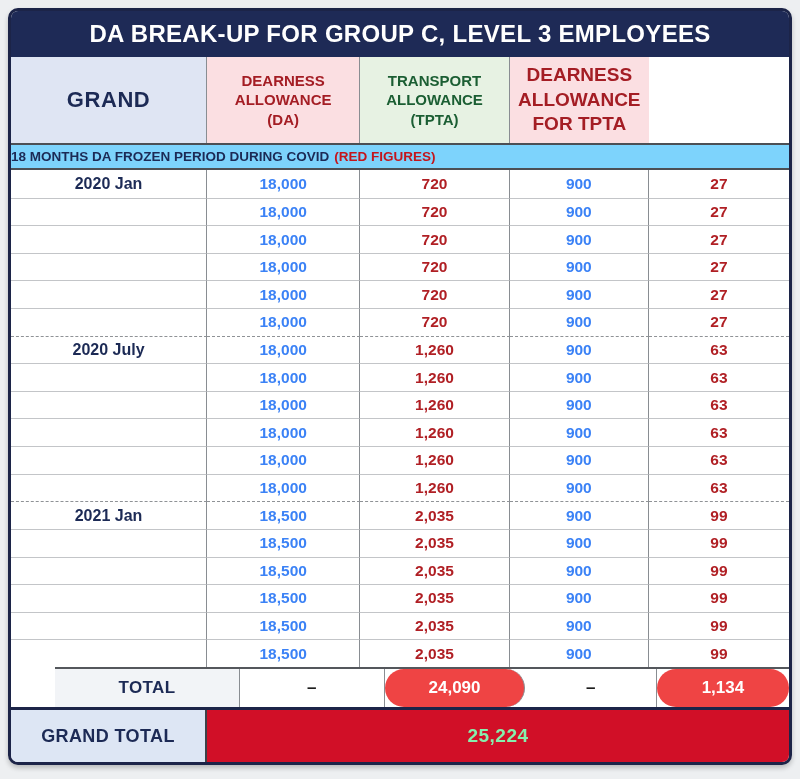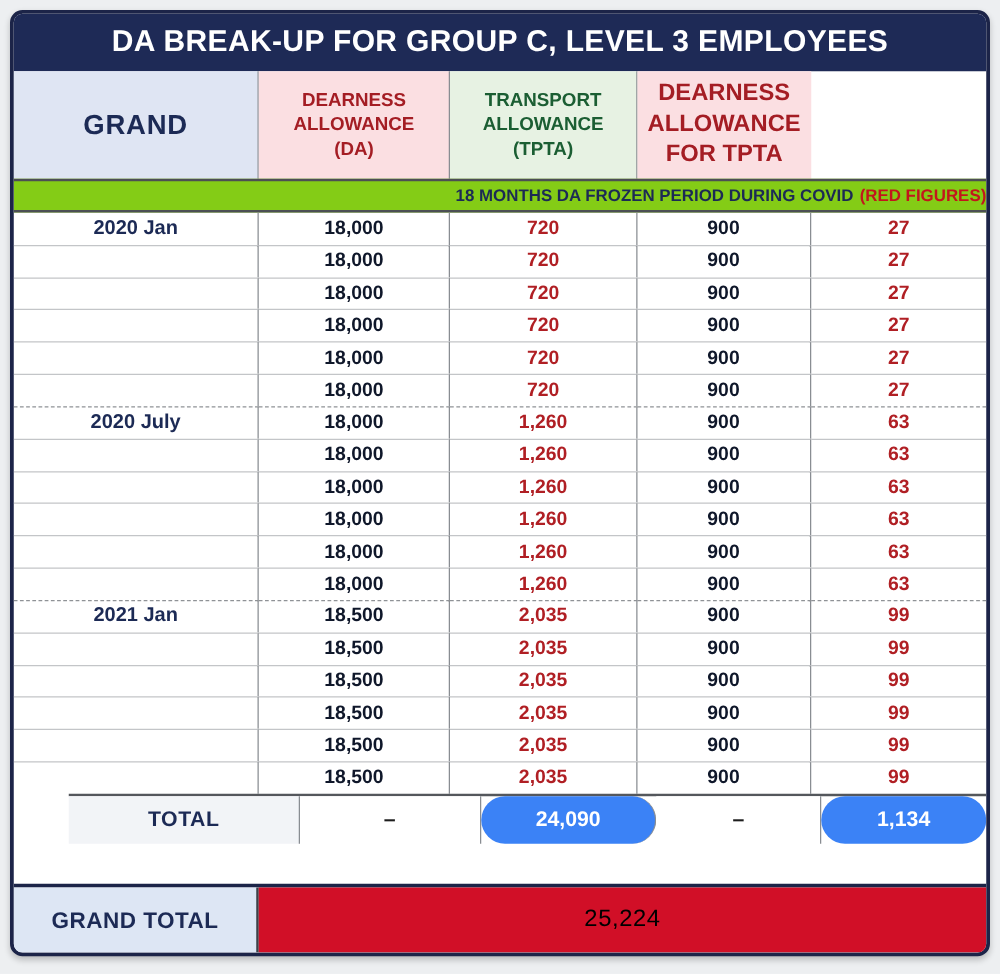--- a/index.html
+++ b/index.html
@@ -26,60 +26,60 @@
     font-weight:700; border-right:1px solid #898d92; padding:2px 12px; line-height:1.3;
   }
   .th:last-child { border-right:none; }
   .th-year   { background:#dfe5f3; color:#1c2a55; font-size:22px; letter-spacing:0.6px; }
   .th-basic  { background:#eaf0e6; color:#1c2a55; font-size:16px; }
   .th-da     { background:#fbdfe2; color:#a41d24; font-size:15px; }
   .th-tpta   { background:#e7f2e3; color:#1b5e33; font-size:15px; }
   .th-datpta { background:#fbdfe2; color:#a41d24; font-size:19px; }
 
   .banner-row {
-    flex:0 0 27px; background:#84cc16;
+    flex:0 0 27px; background:#7dd3fc;
     border-top:2px solid #4c4f54; border-bottom:2px solid #4c4f54;
-    display:flex; align-items:center; justify-content:flex-end; gap:5px;
+    display:flex; align-items:center; justify-content:flex-start; gap:5px;
     font-weight:700; font-size:13.5px;
   }
   .banner-main { color:#1c2a55; }
   .banner-note { color:#c3161c; }
 
   .data-rows { flex:1 1 auto; display:flex; flex-direction:column; }
   .tr { flex:1; }
   .td {
     display:flex; align-items:center; justify-content:center;
     font-weight:700; font-size:15.5px;
     border-right:1px solid #898d92; border-top:1px solid #c3c5c8;
   }
   .td:last-child { border-right:none; }
   .tr:first-child .td { border-top:none; }
   .tr.group-start .td { border-top:1.5px dashed #8f9296; }
   .c-year  { color:#1c2a55; font-size:16px; }
-  .c-green { color:#0f172a; }
+  .c-green { color:#3b82f6; }
   .c-red   { color:#b01f24; }
 
   .total-row { flex:0 0 40px; border-top:2px solid #54575c;margin-left:44px; }
   .total-cell {
     display:flex; align-items:center; justify-content:center;
     font-weight:700; font-size:17px; border-right:1px solid #898d92;
   }
   .total-cell:last-child { border-right:none; }
   .tc-label { background:#f2f4f7; color:#1c2a55; letter-spacing:0.4px; }
   .tc-dash  { background:#ffffff; color:#1d1d1d; }
-  .tc-red   { background:#3b82f6; color:#ffffff;border-radius:19px; }
-
-  .grand-row { flex:0 0 55px; display:grid; grid-template-columns:25.2% 74.8%; border-top:3px solid #1c2448;margin-top:32px; }
+  .tc-red   { background:#ef4444; color:#ffffff;border-radius:19px; }
+
+  .grand-row { flex:0 0 55px; display:grid; grid-template-columns:25.2% 74.8%; border-top:3px solid #1c2448; }
   .g-label {
     background:#dde6f4; color:#1c2a55; display:flex; align-items:center; justify-content:center;
     font-weight:700; font-size:18px; border-right:2px solid #3c4248; letter-spacing:0.4px;
   }
   .g-value {
-    background:#d10f27; color:#000000; display:flex; align-items:center; justify-content:center;
-    font-weight:400; font-size:19px; letter-spacing:0.5px;
+    background:#d10f27; color:#86efac; display:flex; align-items:center; justify-content:center;
+    font-weight:700; font-size:19px; letter-spacing:0.5px;
   }
 </style>
 </head>
 <body>
 
 <div class="table-card">
 
   <div class="title-bar">DA BREAK-UP FOR GROUP C, LEVEL 3 EMPLOYEES</div>
 
   <div class="header-row grid">

